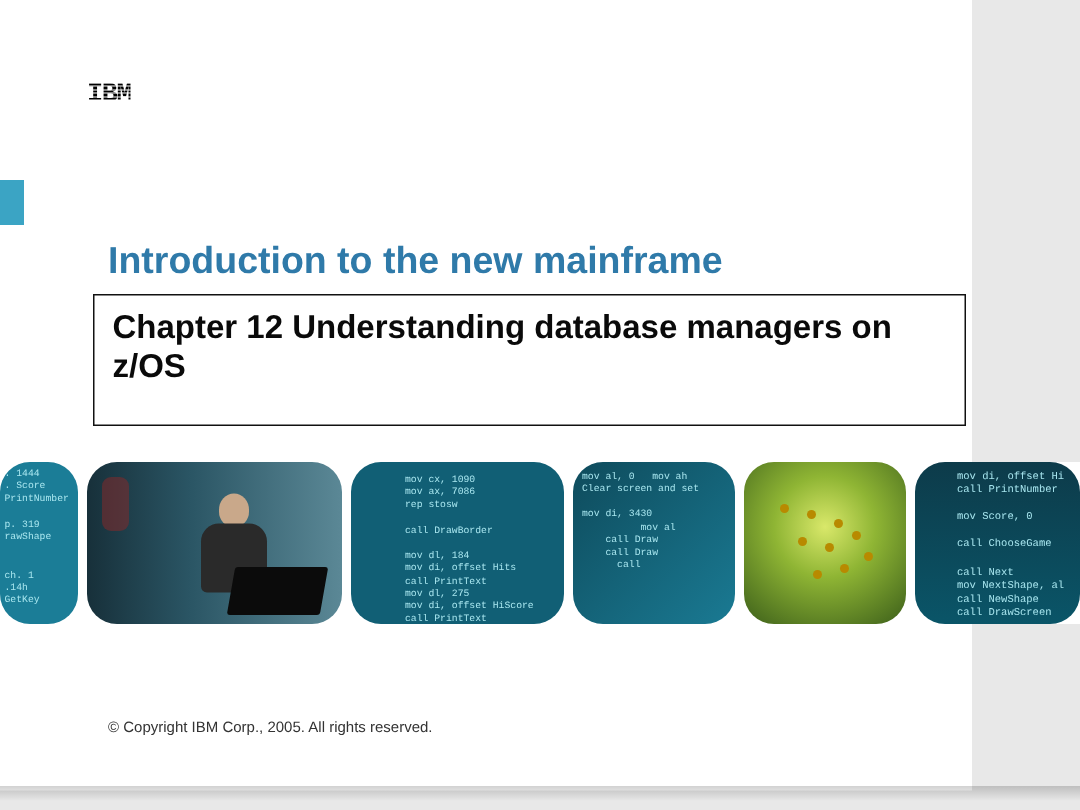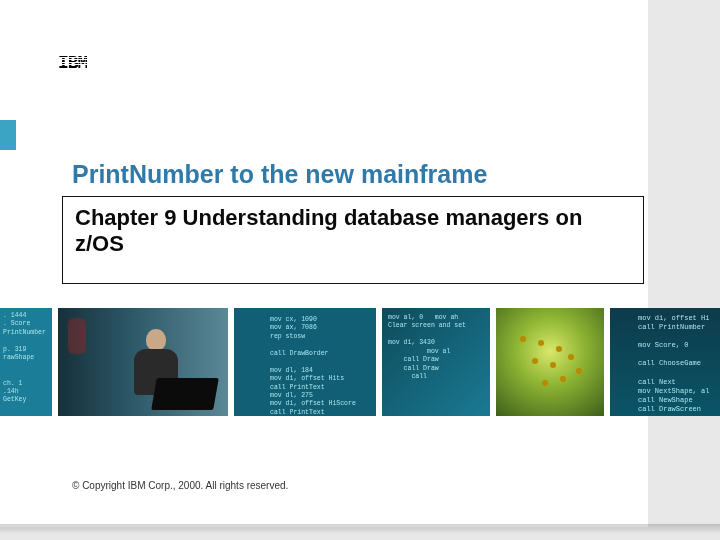--- a/index.html
+++ b/index.html
@@ -83,20 +83,21 @@
 }
 .tile {
   height: 108px;
   position: relative;
   overflow: hidden;
   font-family: "Courier New", monospace;
   color: #a8e6ef;
   font-size: 6.5px;
   line-height: 1.3;
   box-sizing: border-box;
+  border-radius: 20px;
 }
 .tile1 {
   flex: 0 0 52px;
   background: #1b7d97;
   padding: 4px 3px;
 }
 .tile2 {
   flex: 0 0 170px;
   background: linear-gradient(to right, #17303a 0%, #2a5564 40%, #5b8896 100%);
   position: relative;
@@ -197,24 +198,24 @@
 <body>
 
 <div class="slide">
 
   <div class="logo">
     <span class="ibm-logo">IBM</span>
   </div>
 
   <div class="accent-bar"></div>
 
-  <div class="title">PrintNumber to the new mainframe</div>
+  <div class="title">Introduction to the new mainframe</div>
 
   <div class="chapter-box">
-    <div class="chapter-text">Chapter 9 Understanding database managers on z/OS</div>
+    <div class="chapter-text">Chapter 12 Understanding database managers on z/OS</div>
   </div>
 
   <div class="image-strip">
     <div class="tile tile1">
         <pre style="margin:0;font-family:inherit">. 1444
 . Score
 PrintNumber
 
 p. 319
 rawShape
@@ -265,15 +266,15 @@
 
 call ChooseGame
 
 call Next
 mov NextShape, al
 call NewShape
 call DrawScreen</pre>
       </div>
   </div>
 
-  <div class="copyright">© Copyright IBM Corp., 2000. All rights reserved.</div>
+  <div class="copyright">© Copyright IBM Corp., 2005. All rights reserved.</div>
 </div>
 <div class="shadow"></div>
 
 </body></html>

